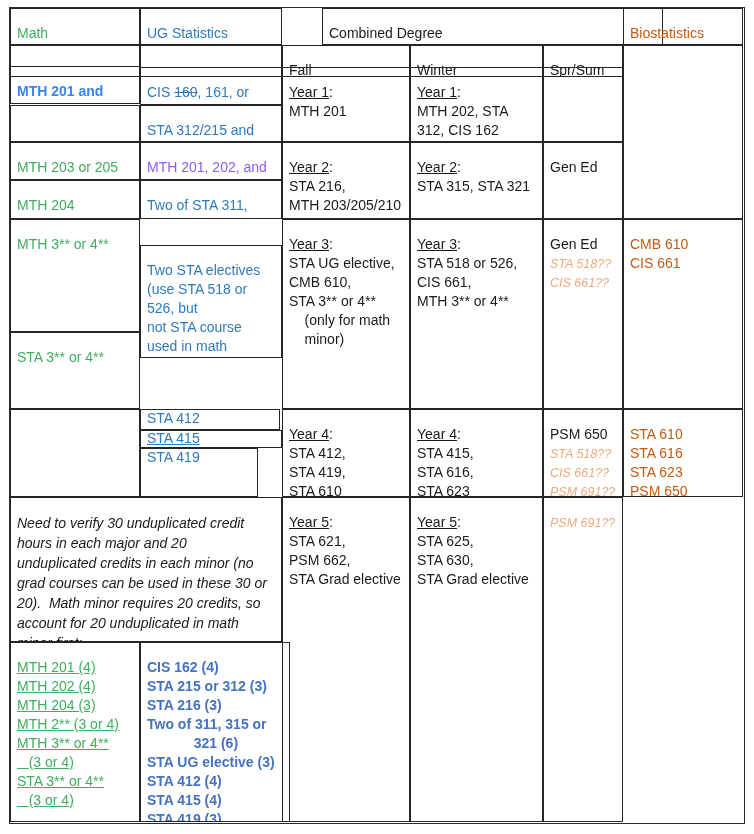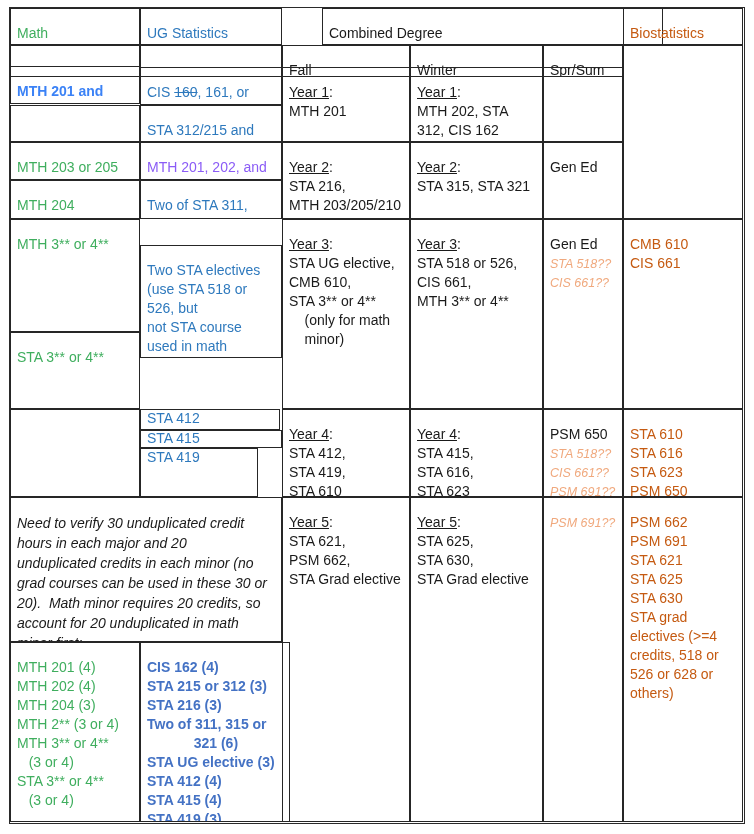--- a/index.html
+++ b/index.html
@@ -7,21 +7,21 @@
         font-family:"Liberation Sans","DejaVu Sans",sans-serif;color:#1a1a1a;}
   .frame{position:absolute;left:9px;top:7px;width:736px;height:817px;
          border:1px solid #2a2a2a;box-sizing:border-box;}
   .cell{position:absolute;box-sizing:border-box;border:1px solid #262626;
         padding:15px 6px;font-size:14px;line-height:19px;
         white-space:pre-wrap;overflow:hidden;}
   .uh{text-decoration:underline;}
   .strike{text-decoration:line-through;}
   .note{font-style:italic;font-size:12.5px;line-height:17px;}
   .tight{padding-top:0;line-height:17px;}
-  .tighter{padding-top:0;line-height:15px;}
+  .tighter{padding-top:0;line-height:15px;text-decoration:underline;}
   .verify{font-style:italic;line-height:20px;}
 </style>
 </head>
 <body>
 
 <div id="page">
   <div class="frame"></div>
 
   <div class="cell" style="left: 10px; top: 8px; width: 130px; height: 37px; color: rgb(63, 174, 94);">Math
 minor</div>
@@ -112,21 +112,21 @@
 STA 623
 PSM 650</div>
 
   <div class="cell verify" style="left:10px;top:497px;width:272px;height:145px;">Need to verify 30 unduplicated credit
 hours in each major and 20
 unduplicated credits in each minor (no
 grad courses can be used in these 30 or
 20).  Math minor requires 20 credits, so
 account for 20 unduplicated in math
 minor first:</div>
-  <div class="cell" style="left: 10px; top: 642px; width: 130px; height: 180px; color: rgb(63, 174, 94);">MTH 201 (4)
+  <div class="cell" style="left: 10px; top: 642px; width: 130px; height: 180px; color: rgb(63, 174, 94); text-decoration: underline;">MTH 201 (4)
 MTH 202 (4)
 MTH 204 (3)
 MTH 2** (3 or 4)
 MTH 3** or 4**
    (3 or 4)
 STA 3** or 4**
    (3 or 4)</div>
   <div class="cell" style="left: 140px; top: 642px; width: 150px; height: 180px; color: rgb(68, 114, 196); font-weight: bold;">CIS 162 (4)
 STA 215 or 312 (3)
 STA 216 (3)
@@ -138,23 +138,13 @@
 STA 419 (3)</div>
   <div class="cell" style="left:282px;top:497px;width:128px;height:325px;"><span class="uh">Year 5</span><span>:
 STA 621,
 PSM 662,
 STA Grad elective</span></div>
   <div class="cell" style="left:410px;top:497px;width:133px;height:325px;"><span class="uh">Year 5</span><span>:
 STA 625,
 STA 630,
 STA Grad elective</span></div>
   <div class="cell" style="left:543px;top:497px;width:80px;height:325px;"><span class="note" style="color: rgb(240, 169, 126);">PSM 691??</span></div>
-  <div class="cell" style="left: 623px; top: 497px; width: 120px; height: 325px; color: rgb(197, 90, 17);">PSM 662
-PSM 691
-STA 621
-STA 625
-STA 630
-STA grad
-electives (&gt;=4
-credits, 518 or
-526 or 628 or
-others)</div>
 </div>
 
 </body></html>

